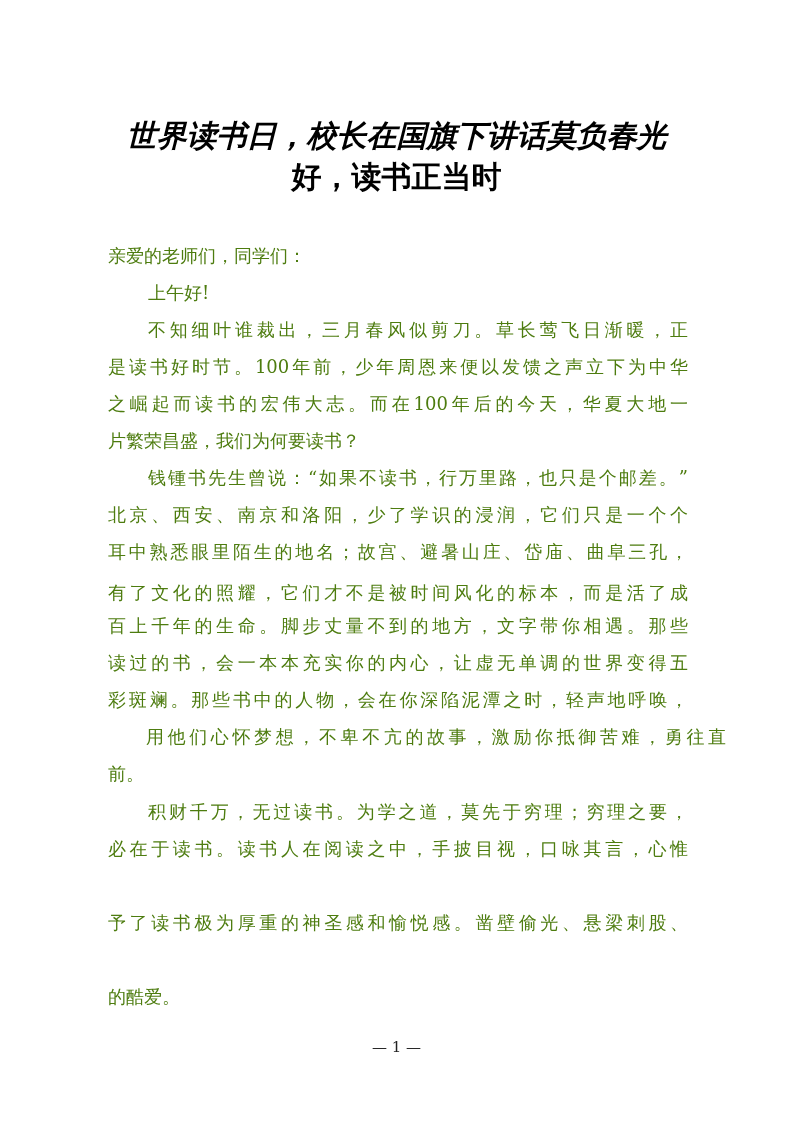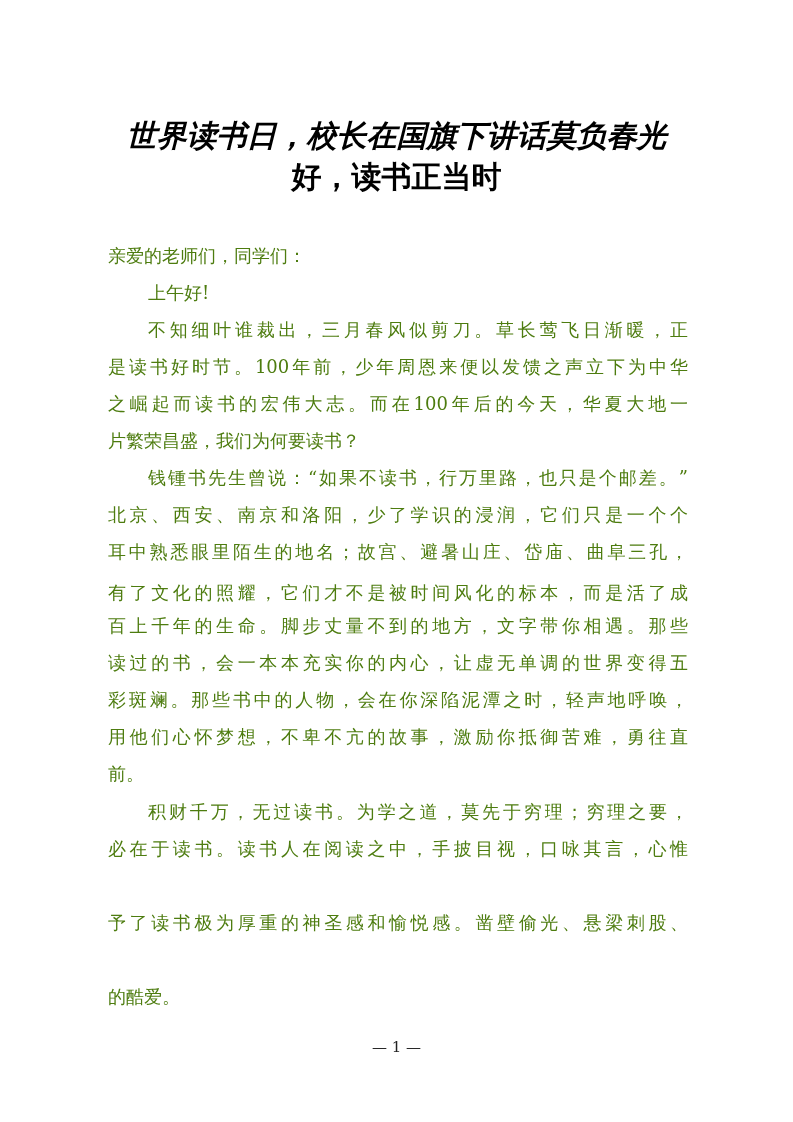--- a/index.html
+++ b/index.html
@@ -80,21 +80,21 @@
   <div class="line" style="top:389px;">之崛起而读书的宏伟大志。而在100年后的今天，华夏大地一</div>
   <div class="line last" style="top:426px;">片繁荣昌盛，我们为何要读书？</div>
 
   <div class="line indent" style="top:463px;">钱锺书先生曾说：“如果不读书，行万里路，也只是个邮差。”</div>
   <div class="line" style="top:500px;">北京、西安、南京和洛阳，少了学识的浸润，它们只是一个个</div>
   <div class="line" style="top:537px;">耳中熟悉眼里陌生的地名；故宫、避暑山庄、岱庙、曲阜三孔，</div>
   <div class="line" style="top:578px;">有了文化的照耀，它们才不是被时间风化的标本，而是活了成</div>
   <div class="line" style="top:611px;">百上千年的生命。脚步丈量不到的地方，文字带你相遇。那些</div>
   <div class="line" style="top:648px;">读过的书，会一本本充实你的内心，让虚无单调的世界变得五</div>
   <div class="line" style="top:685px;">彩斑斓。那些书中的人物，会在你深陷泥潭之时，轻声地呼唤，</div>
-  <div class="line" style="top:722px;">用他们心怀梦想，不卑不亢的故事，激励你抵御苦难，勇往直</div>
+  <div class="line" style="top:722px;margin-left:38px;">用他们心怀梦想，不卑不亢的故事，激励你抵御苦难，勇往直</div>
   <div class="line last" style="top:759px;">前。</div>
 
   <div class="line indent" style="top:797px;">积财千万，无过读书。为学之道，莫先于穷理；穷理之要，</div>
   <div class="line" style="top:834px;">必在于读书。读书人在阅读之中，手披目视，口咏其言，心惟</div>
   <div class="line" style="top:908px;">予了读书极为厚重的神圣感和愉悦感。凿壁偷光、悬梁刺股、</div>
   <div class="line last" style="top:982px;">的酷爱。</div>
 
   <div class="pagenum">— 1 —</div>
 </div>
 

